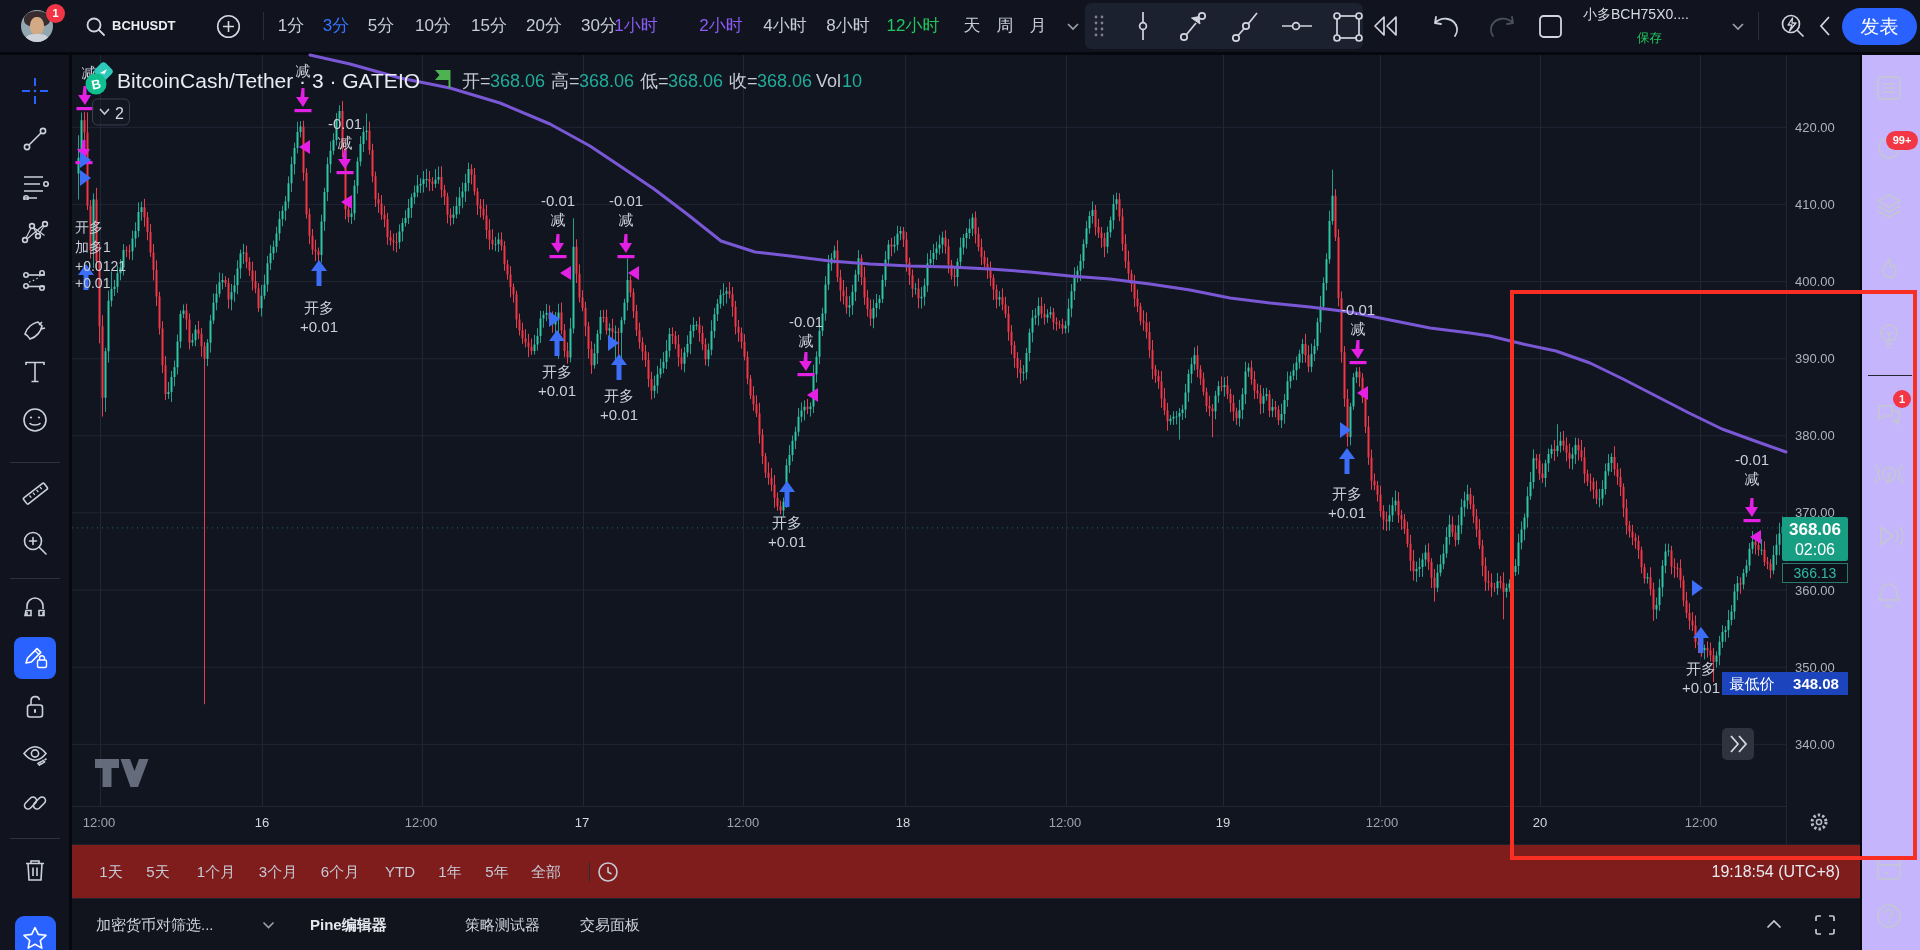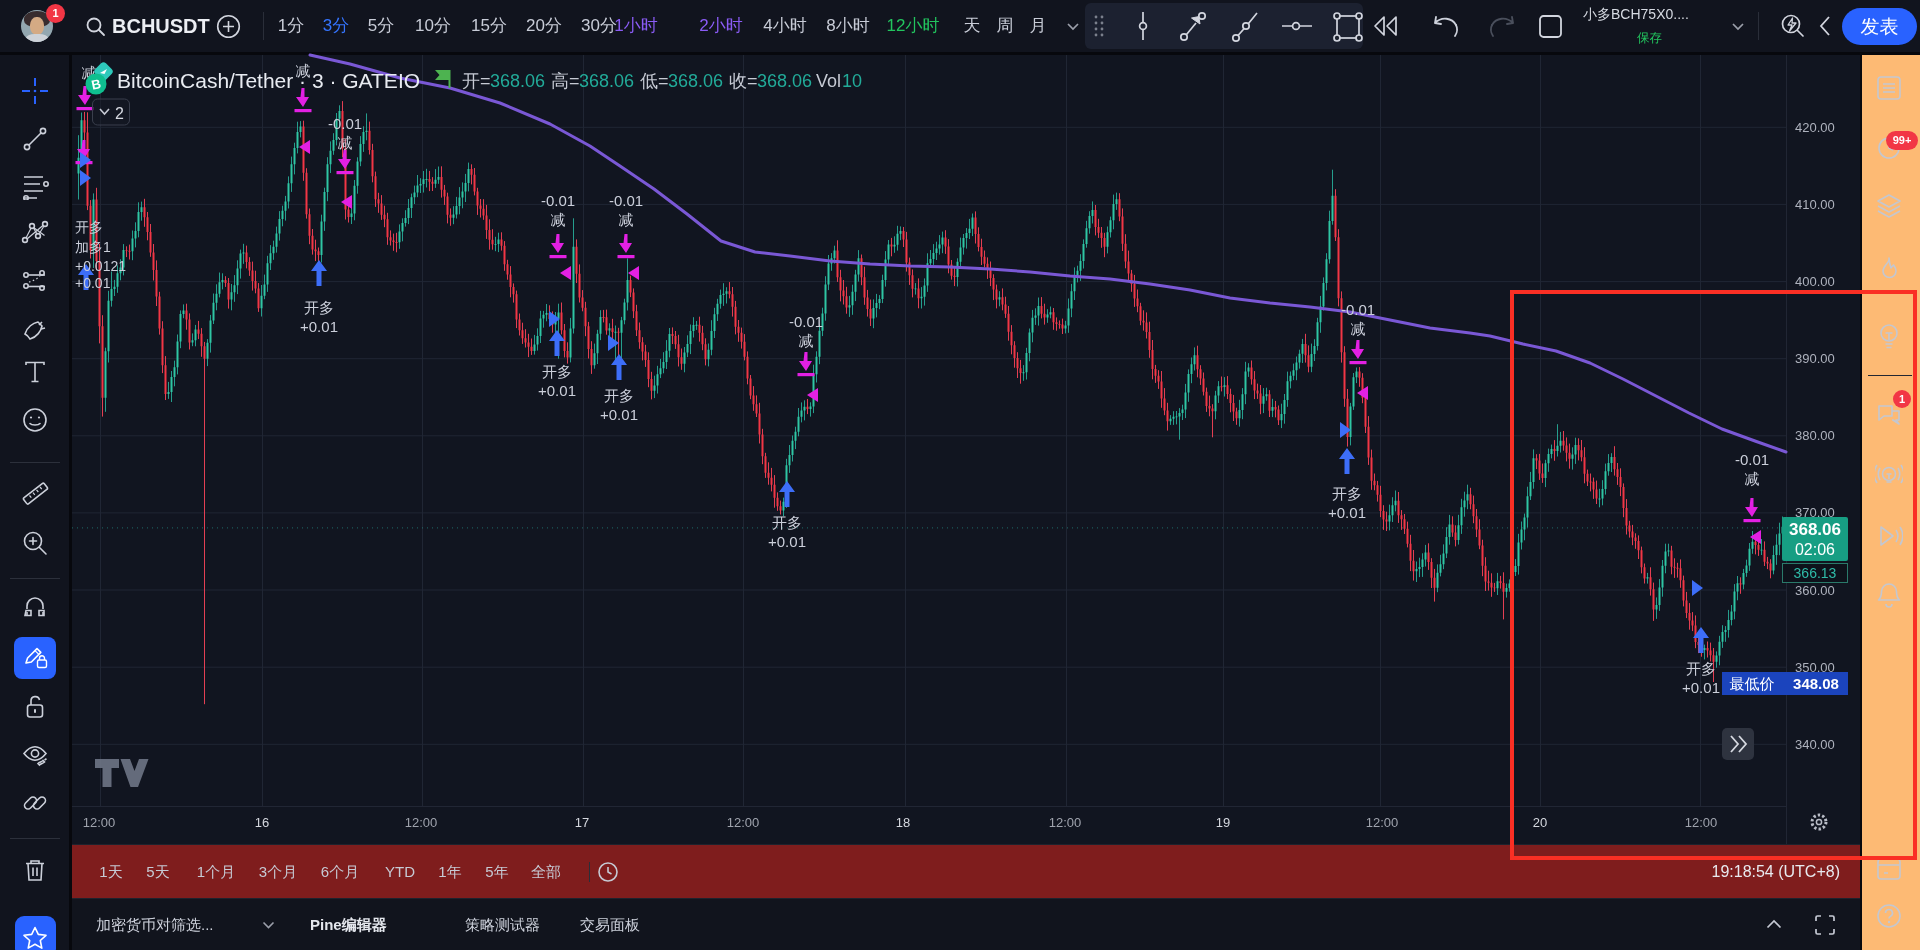--- a/index.html
+++ b/index.html
@@ -1,39 +1,39 @@
 <!DOCTYPE html>
 <html><head><meta charset="utf-8"><style>
 *{margin:0;padding:0;box-sizing:border-box}
 html,body{width:1920px;height:950px;overflow:hidden;background:#07080d;font-family:"Liberation Sans",sans-serif;}
 .abs{position:absolute}
 #topbar{position:absolute;left:0;top:0;width:1920px;height:52px;background:#11141e;}
 #leftbar{position:absolute;left:0;top:55px;width:69px;height:895px;background:#11141e;}
-#sidebar{position:absolute;left:1862px;top:55px;width:58px;height:895px;background:#fdba74;}
+#sidebar{position:absolute;left:1862px;top:55px;width:58px;height:895px;background:#c4b5fd;}
 #rangebar{position:absolute;left:72px;top:844px;width:1788px;height:54px;background:#7f1d1d;border-top:1px solid #1e222d;}
 #tabsbar{position:absolute;left:72px;top:898px;width:1788px;height:68px;background:#11141d;border-top:1px solid #1e222d;}
 .tf{position:absolute;top:0;height:52px;line-height:52px;font-size:17px;color:#c8ccd7;text-align:center;transform:translateX(-50%);}
 .ic{position:absolute}
 .sep{position:absolute;width:1px;background:#2a2e39}
 .rtxt{position:absolute;top:0;height:54px;line-height:53px;font-size:15px;color:#c6cad4;transform:translateX(-50%)}
 .ttxt{position:absolute;top:0;height:52px;line-height:51px;font-size:15px;color:#ced2dc}
 svg{display:block}
 </style></head><body>
 <div id="topbar">
     <div class="abs" style="left:21px;top:10px;width:32px;height:32px;border-radius:50%;background:#93a7b0;overflow:hidden">
       <div class="abs" style="left:3px;top:1px;width:26px;height:16px;border-radius:55% 55% 45% 45%;background:#382c2e"></div>
       <div class="abs" style="left:9px;top:7px;width:14px;height:18px;border-radius:46%;background:#d4aa84"></div>
       <div class="abs" style="left:5px;top:24px;width:22px;height:10px;border-radius:40%;background:#cdd2d8"></div>
     </div>
     <div class="abs" style="left:46px;top:4px;width:19px;height:19px;border-radius:50%;background:#f23645;color:#fff;font-size:11px;font-weight:bold;text-align:center;line-height:19px">1</div>
     <svg class="ic" style="left:85px;top:16px" width="21" height="21" viewBox="0 0 21 21">
       <circle cx="9" cy="9" r="6.5" fill="none" stroke="#d2d5de" stroke-width="1.8"></circle>
       <path d="M14 14 L19 19" stroke="#d2d5de" stroke-width="1.8" stroke-linecap="round"></path>
     </svg>
-    <div class="abs" style="left:112px;top:0;height:52px;line-height:52px;font-size:20px;font-weight:bold;color:#eceef3">BCHUSDT</div>
+    <div class="abs" style="left:112px;top:0;height:52px;line-height:52px;font-size:13px;font-weight:bold;color:#eceef3">BCHUSDT</div>
     <svg class="ic" style="left:216px;top:14px" width="25" height="25" viewBox="0 0 25 25">
       <circle cx="12.5" cy="12.5" r="10.8" fill="none" stroke="#d2d5de" stroke-width="1.6"></circle>
       <path d="M12.5 7v11M7 12.5h11" stroke="#d2d5de" stroke-width="1.6"></path>
     </svg>
     <div class="sep" style="left:263px;top:12px;height:28px"></div>
     <div class="tf" style="left:291px;color:#c8ccd7">1分</div>
     <div class="tf" style="left:336px;color:#3575ff">3分</div>
     <div class="tf" style="left:381px;color:#c8ccd7">5分</div>
     <div class="tf" style="left:433px;color:#c8ccd7">10分</div>
     <div class="tf" style="left:489px;color:#c8ccd7">15分</div>

